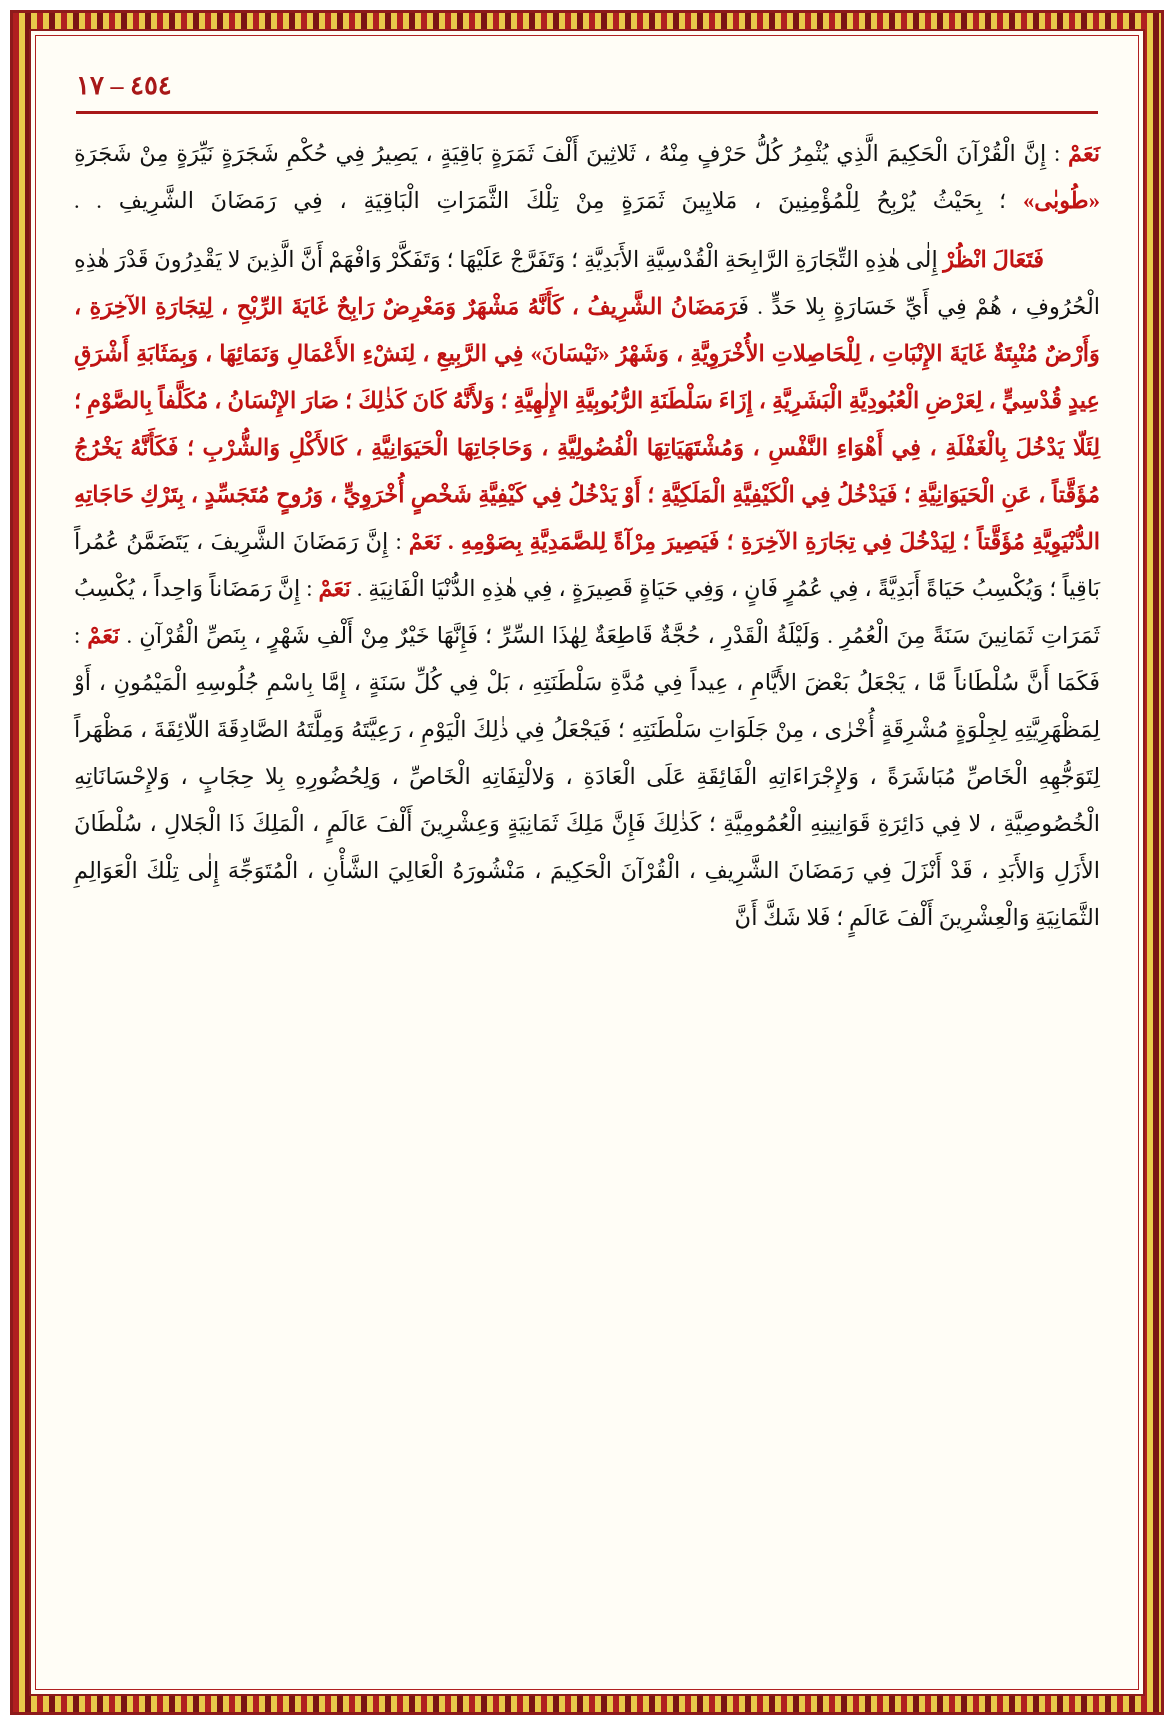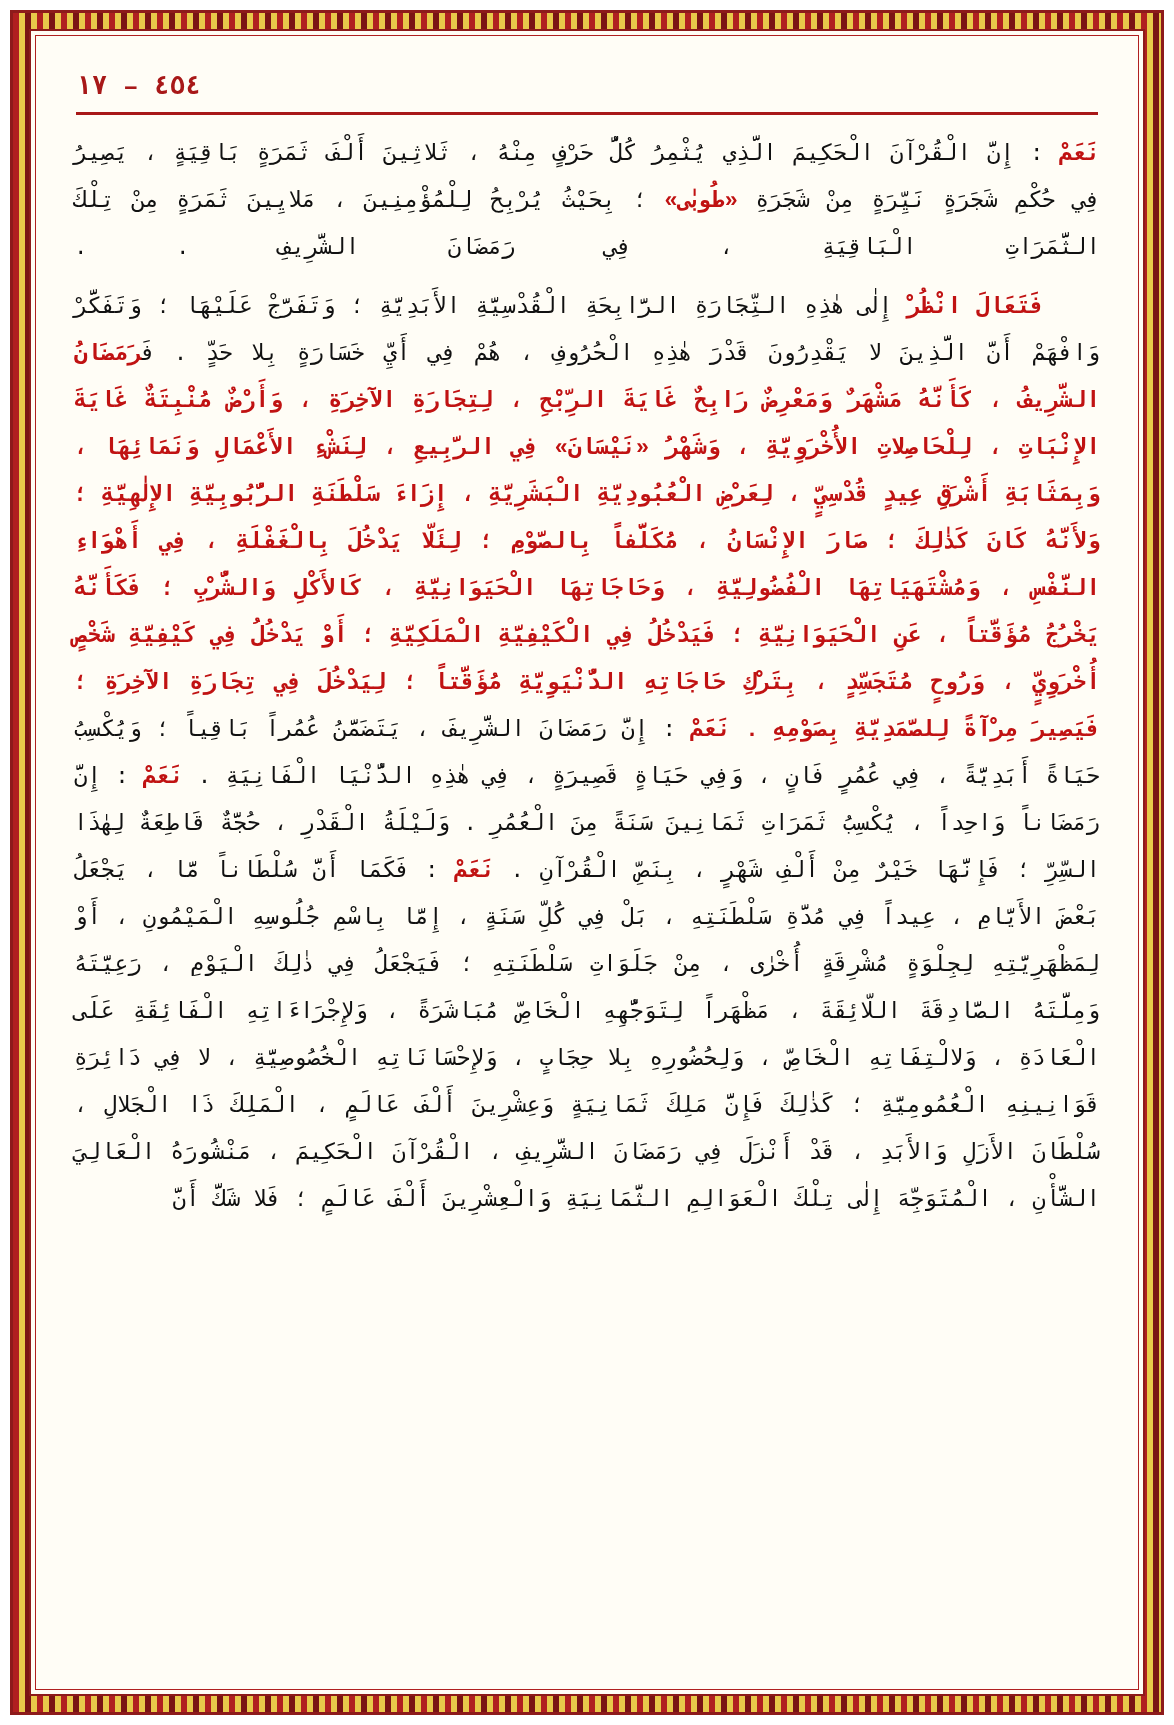--- a/index.html
+++ b/index.html
@@ -6,21 +6,21 @@
     margin: 0;
     padding: 0;
     background: #ffffff;
   }
   .page {
     position: relative;
     width: 1174px;
     height: 1725px;
     box-sizing: border-box;
     background: #ffffff;
-    font-family: Liberation Mono, monospace;
+    font-family: Liberation Serif, serif;
     overflow: hidden;
   }
 
   
   .frame-outer {
     position: absolute;
     inset: 10px;
     border: 3px solid #8d1b1b;
     background:
       repeating-linear-gradient(90deg,

